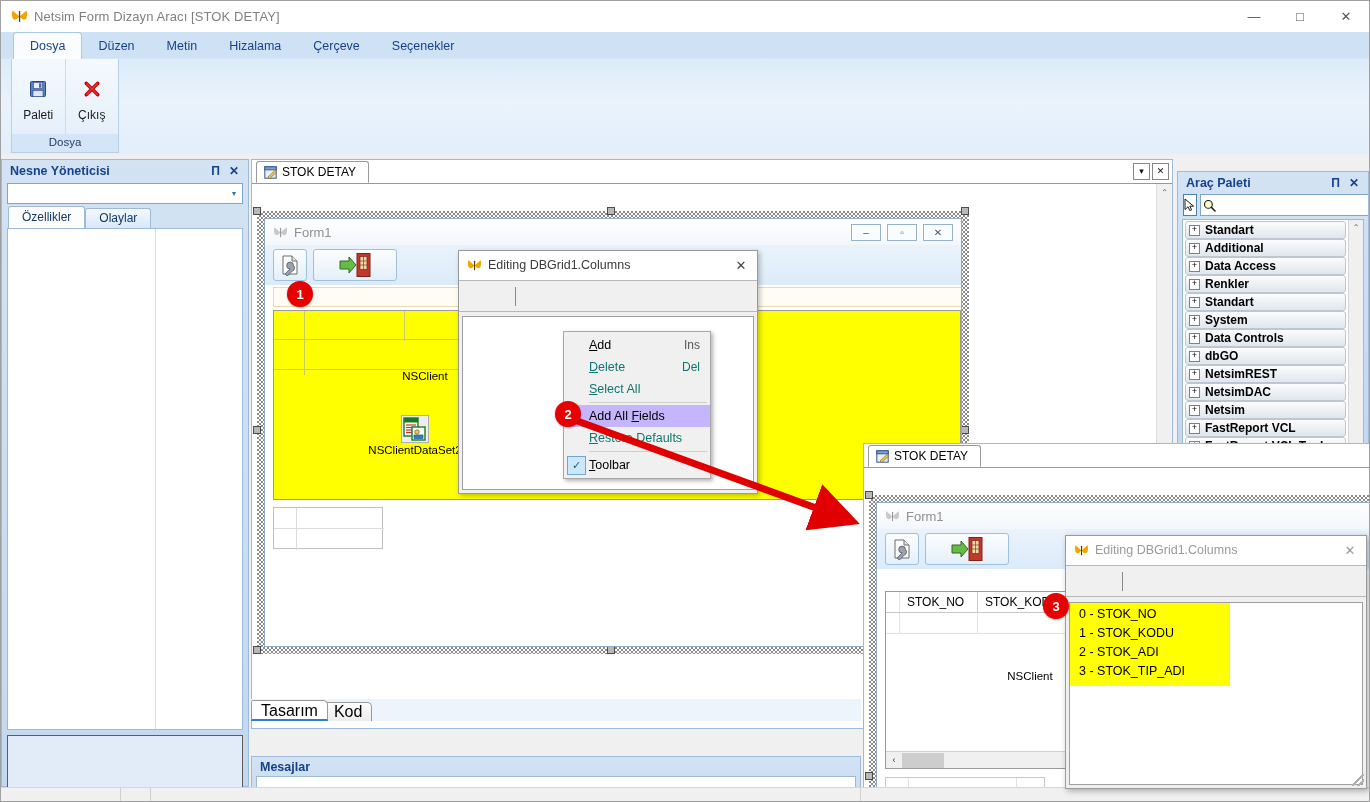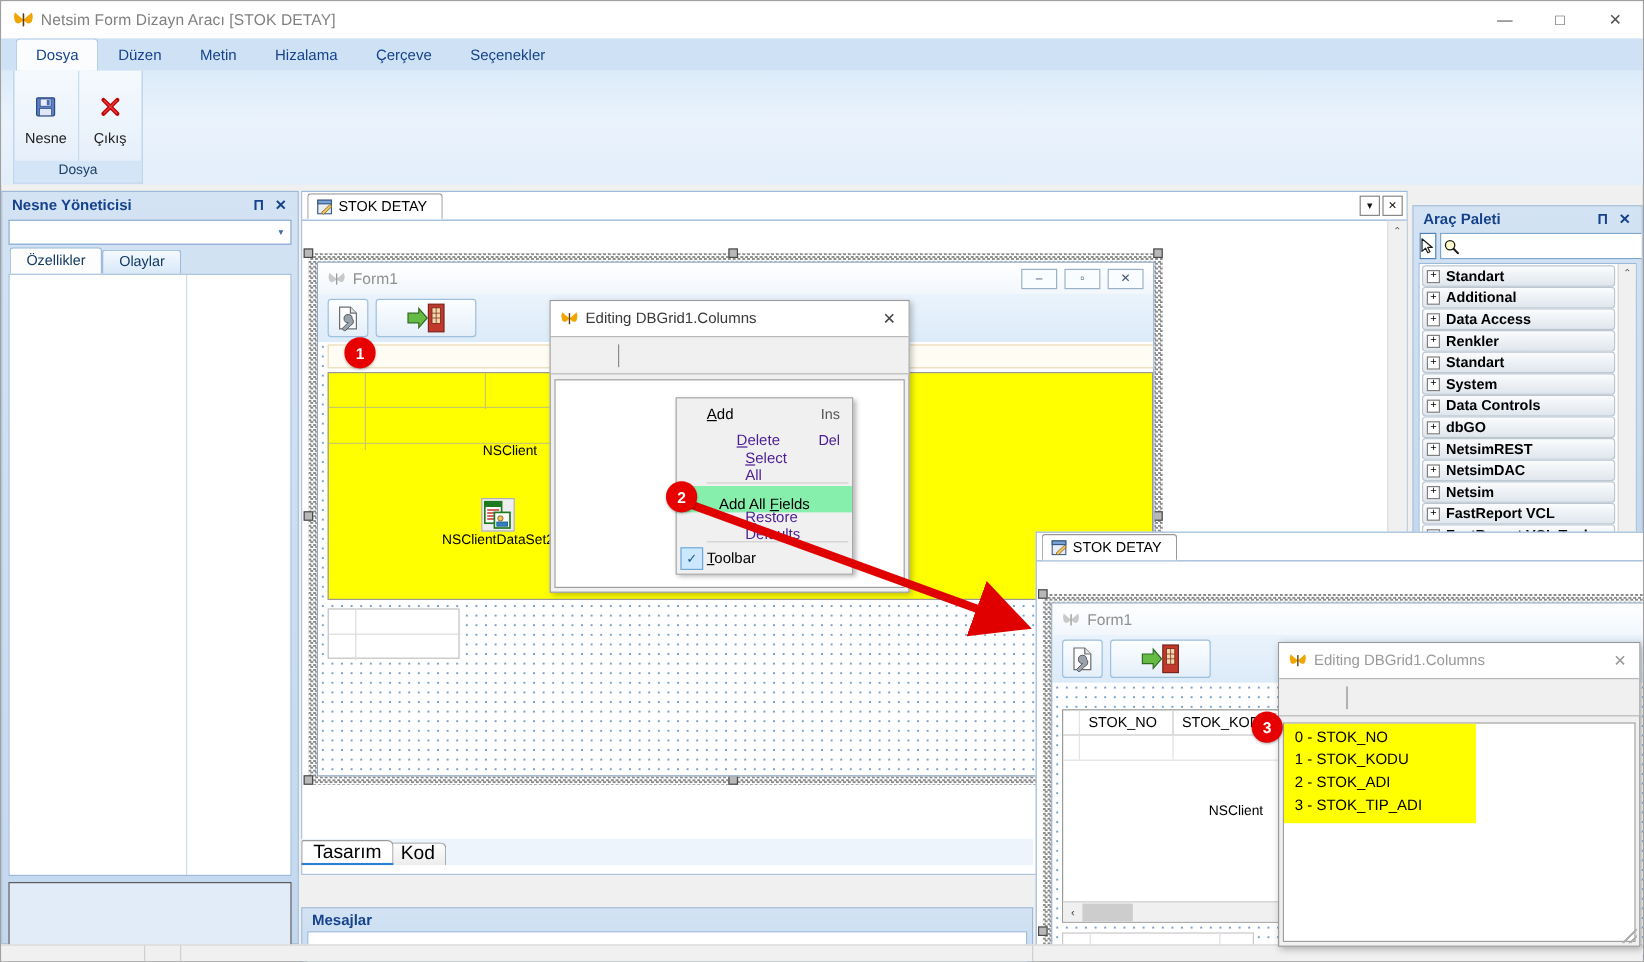--- a/index.html
+++ b/index.html
@@ -348,22 +348,22 @@
     box-shadow: 2px 2px 4px rgba(0,0,0,.3); padding: 2px 0;
     z-index: 40;
   }
   .ctxrow {
     height: 22px; display: flex; align-items: center; position: relative;
     font-size: 12.5px; color: #000; cursor: default;
   }
   .ctxrow .gutter { width: 25px; height: 22px; display: flex; align-items: center; justify-content: center; }
   .ctxrow .lab { flex: 1; }
   .ctxrow .acc { color: #555; font-size: 12px; padding-right: 10px; }
-  .ctxrow.disabled .lab, .ctxrow.disabled .acc { color: #4c1d95; margin-left: 32px; }
-  .ctxrow.hl { background: #86efac; flex-direction: column; }
+  .ctxrow.disabled .lab, .ctxrow.disabled .acc { color: #0f766e; }
+  .ctxrow.hl { background: #c4b5fd; }
   .ctxrow.hl .lab { color: #000; }
   .ctxrow .check {
     width: 19px; height: 19px; background: #cce8ff; border: 1px solid #6fa8d6;
     display: flex; align-items: center; justify-content: center;
     font-size: 11px; color: #1b5a8f;
   }
   .ctxsep { height: 1px; background: #cfcfcf; margin: 2px 3px 2px 25px; }
   .u { text-decoration: underline; }
 
   
@@ -466,21 +466,21 @@
       <div class="rp-body">
         <div class="rp-btn">
           <span class="rp-ico">
             <svg width="18" height="18" viewBox="0 0 18 18" class="svgi">
               <rect x="1.5" y="1.5" width="15" height="15" rx="1" fill="#5b7fc4" stroke="#2e4a85"></rect>
               <rect x="4.5" y="2.5" width="9" height="6" fill="#e8eef8" stroke="#2e4a85" stroke-width=".6"></rect>
               <rect x="10" y="3.3" width="2.4" height="4.4" fill="#4a6bb0"></rect>
               <rect x="4" y="10.5" width="10" height="6" fill="#dde7f5" stroke="#2e4a85" stroke-width=".6"></rect>
             </svg>
           </span>
-          <span class="rp-lab">Nesne</span>
+          <span class="rp-lab">Paleti</span>
         </div>
         <div class="rp-btn">
           <span class="rp-ico">
             <svg width="18" height="18" viewBox="0 0 18 18" class="svgi">
               <g stroke="#c00000" stroke-width="3.4" stroke-linecap="round">
                 <line x1="3.2" y1="3.2" x2="14.8" y2="14.8"></line>
                 <line x1="14.8" y1="3.2" x2="3.2" y2="14.8"></line>
               </g>
               <g stroke="#e63b3b" stroke-width="1.3" stroke-linecap="round">
                 <line x1="3.8" y1="3.8" x2="14.2" y2="14.2"></line>

